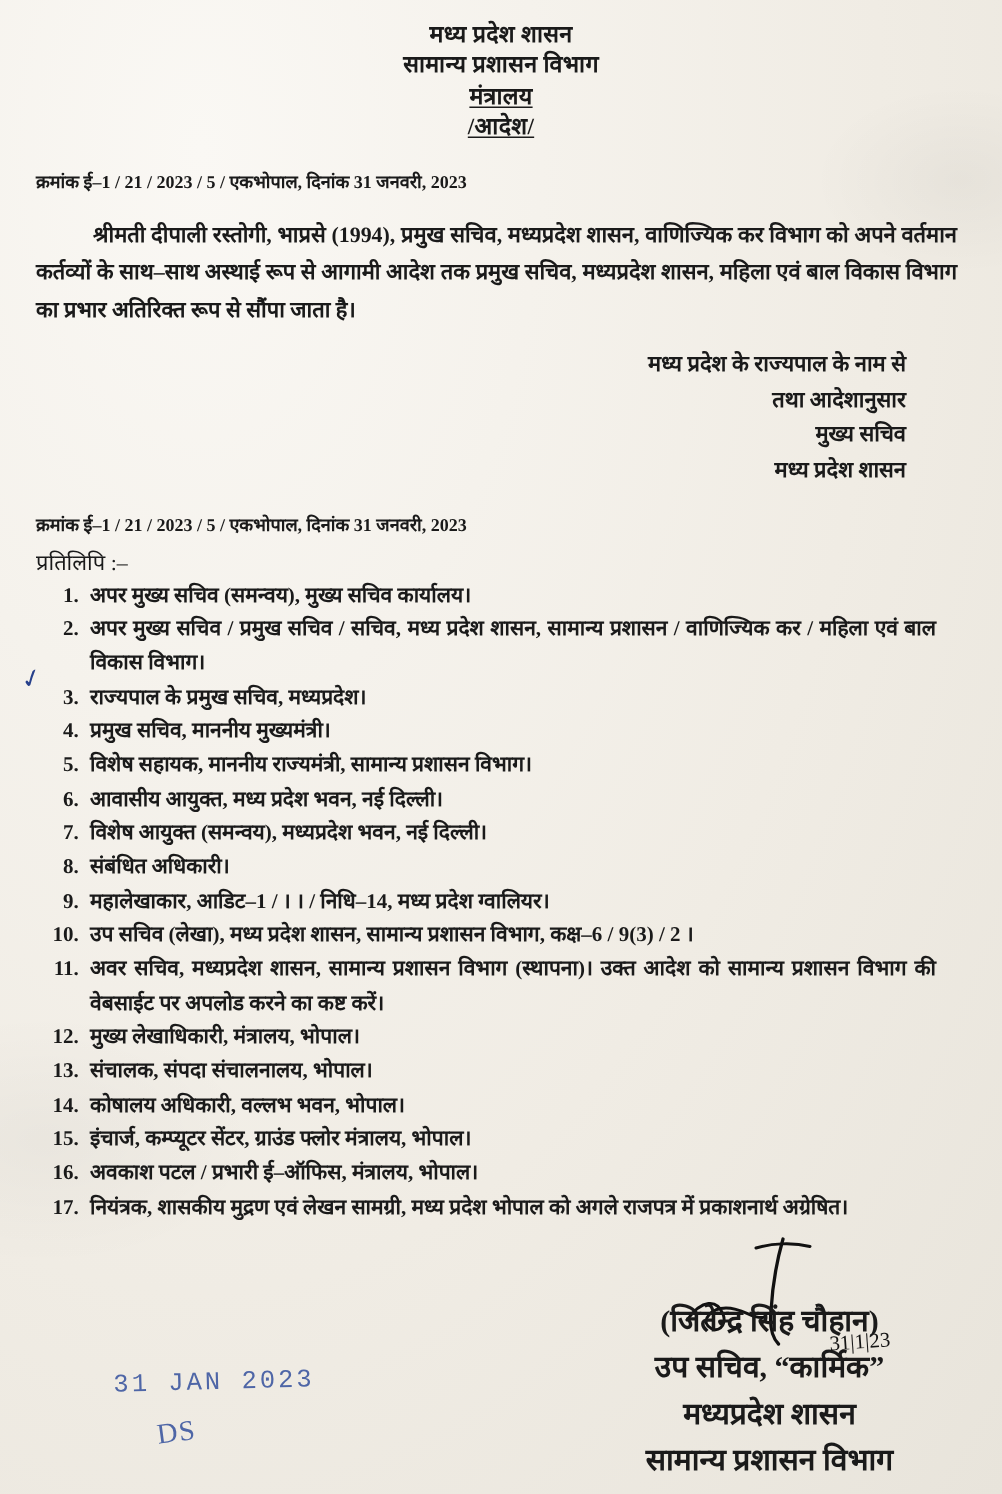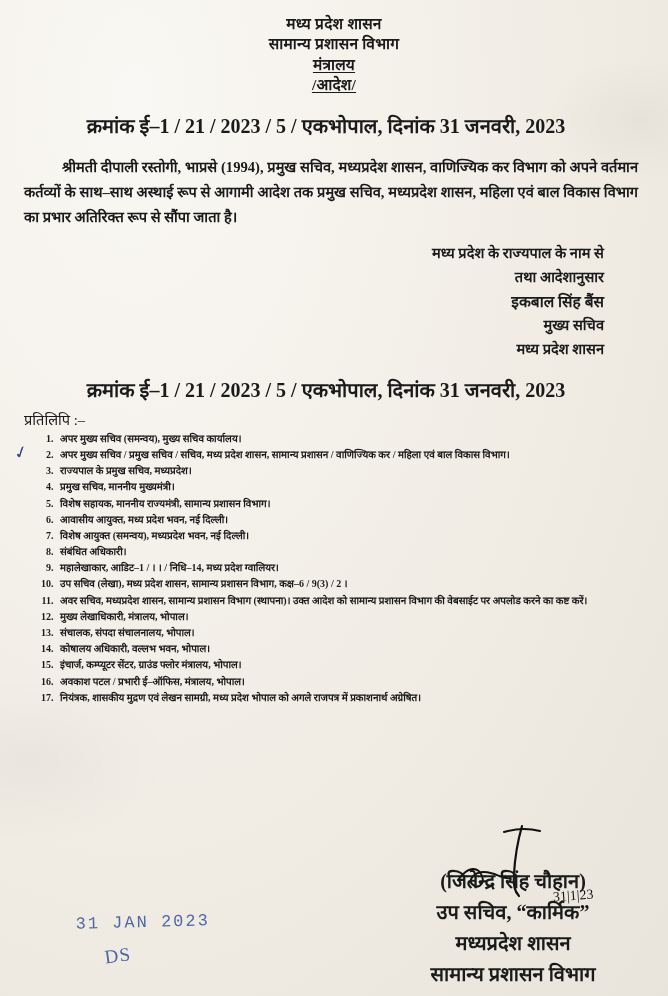--- a/index.html
+++ b/index.html
@@ -32,23 +32,23 @@
     text-align: center;
     line-height: 1.32;
     font-size: 15.5px;
     font-weight: 700;
     letter-spacing: .2px;
   }
   .hdr div { white-space: nowrap; }
   .u { text-decoration: underline; text-underline-offset: 2px; }
   .row-between {
     display: flex;
-    justify-content: center;
+    justify-content: flex-start;
     align-items: baseline;
-    font-size: 20px;
+    font-size: 12px;
     font-weight: 700;
     margin-top: 16px;
   }
   .row-between .left { padding-left: 2px; }
   .row-between .right { padding-right: 18px; }
   .body-para {
     margin-top: 16px;
     font-size: 14.6px;
     line-height: 1.72;
     text-align: justify;
@@ -69,21 +69,21 @@
   .row-between.second { margin-top: 14px; }
   .copy-to {
     margin-top: 6px;
     font-size: 14.6px;
     font-weight: 400;
     padding-left: 2px;
   }
   ol.list {
     margin: 2px 0 0 0;
     padding-left: 34px;
-    font-size: 10px;
+    font-size: 14px;
     line-height: 1.62;
     font-weight: 700;
   }
   ol.list li {
     padding-left: 4px;
     margin-bottom: 0px;
   }
   ol.list li .just {
     display: block;
     text-align: justify;
@@ -173,21 +173,20 @@
     <div class="row-between">
       <span class="left">क्रमांक ई–1 / 21 / 2023 / 5 / एक</span>
       <span class="right">भोपाल, दिनांक 31 जनवरी, 2023</span>
     </div>
 
     <div class="body-para"><span class="indent"></span><span>श्रीमती दीपाली रस्तोगी, भाप्रसे (1994), प्रमुख सचिव, मध्यप्रदेश शासन, वाणिज्यिक कर विभाग को अपने वर्तमान कर्तव्यों के साथ–साथ अस्थाई रूप से आगामी आदेश तक प्रमुख सचिव, मध्यप्रदेश शासन, महिला एवं बाल विकास विभाग का प्रभार अतिरिक्त रूप से सौंपा जाता है।</span></div>
 
     <div class="signblock">
       <div>मध्य प्रदेश के राज्यपाल के नाम से</div>
       <div>तथा आदेशानुसार</div>
-      <div class="big">इकबाल सिंह बैंस</div>
       <div>मुख्य सचिव</div>
       <div>मध्य प्रदेश शासन</div>
     </div>
 
     <div class="row-between second">
       <span class="left">क्रमांक ई–1 / 21 / 2023 / 5 / एक</span>
       <span class="right">भोपाल, दिनांक 31 जनवरी, 2023</span>
     </div>
 
     <div class="copy-to">प्रतिलिपि :–</div>

